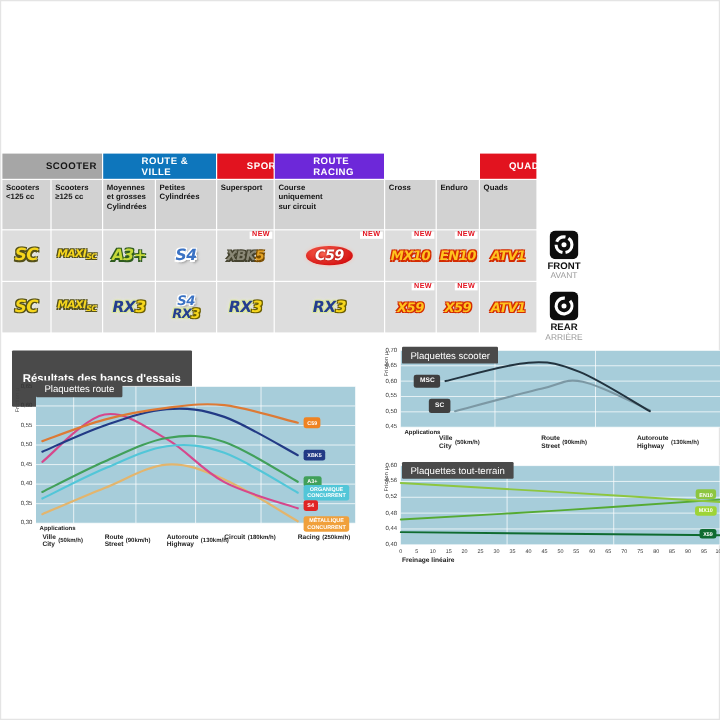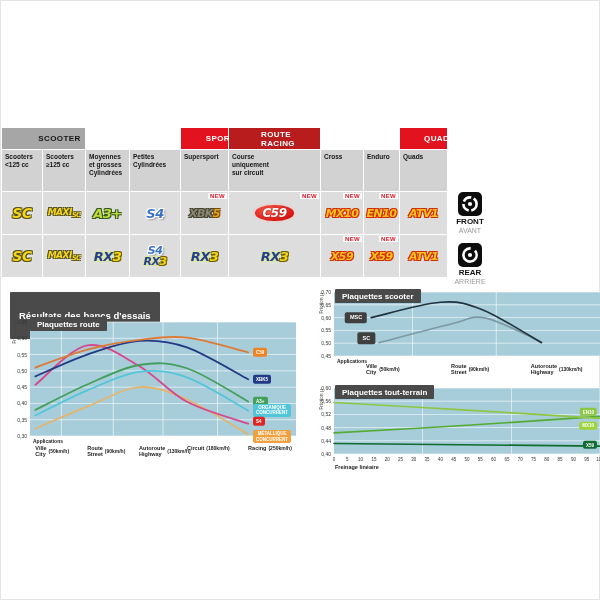--- a/index.html
+++ b/index.html
@@ -7,21 +7,21 @@
         font-family:"Liberation Sans","DejaVu Sans",sans-serif;box-shadow:inset 0 0 0 1px #e4e4e4;}
 
   
   .cmp-table{position:absolute;left:2px;top:128px;display:grid;
     grid-template-columns:40px 42px 43px 50px 47px 91px 42px 35px 47px;
     grid-template-rows:21px 41px 42px 42px;gap:1px;background:#fff;}
   .h{display:flex;align-items:center;justify-content:center;font-size:8px;font-weight:900;letter-spacing:.4px;padding-left:32px;}
   .h-scooter{grid-column:1/3;background:#a6a6a6;color:#151515;}
   .h-rv{grid-column:3/5;background:#0e76bc;color:#fff;}
   .h-sport{grid-column:5/6;background:#e2131f;color:#fff;}
-  .h-racing{grid-column:6/7;background:#b91c1c;color:#fff;}
+  .h-racing{grid-column:6/7;background:#6d28d9;color:#fff;}
   .h-tt{grid-column:7/9;background:#54a834;color:#fff;}
   .h-quads{grid-column:9/10;background:#e2131f;color:#fff;}
   .sh{background:#d2d2d2;font-size:6.5px;font-weight:700;color:#151515;padding:3px 3px;line-height:1.25;white-space:pre-line;}
   .lc{background:#dddddd;position:relative;display:flex;align-items:center;justify-content:center;}
   .lc.stack{flex-direction:column;gap:0;}
   .new{position:absolute;top:1px;right:1px;background:#fff;color:#e2131f;font-size:6px;font-weight:900;padding:0 2px;letter-spacing:.3px;}
   .lg{font-style:italic;font-weight:900;font-family:"DejaVu Sans",sans-serif;letter-spacing:-.5px;line-height:1;white-space:nowrap;}
   .lg-sc{font-size:14px;color:#f6d61c;text-shadow:-1px -1px 0 #55511b,1px -1px 0 #55511b,-1px 1px 0 #55511b,1px 1px 0 #55511b,0 0 4px #fffde0;}
   .lg-maxi{font-size:9px;}
   .lg-maxi .sub{font-size:6.5px;vertical-align:-2px;}
@@ -44,21 +44,21 @@
   .side .fr{font-size:7px;color:#9a9a9a;margin-top:1px;}
 
   
   .results-title{position:absolute;left:10px;top:292px;background:#4a4a4a;color:#fff;
                  font-size:9.5px;font-weight:700;padding:18px 9px;border-radius:1px;}
 
   .chart-panel{position:absolute;}
   #chart-route{left:10px;top:317px;width:292px;height:154px;}
   #chart-scooter{left:318px;top:287px;width:282px;height:96px;}
   #chart-tt{left:318px;top:383px;width:282px;height:96px;}
-  .chart-title{position:absolute;background:#4a4a4a;color:#fff;font-size:8px;font-weight:700;
+  .chart-title{position:absolute;background:#4a4a4a;color:#fff;font-size:8px;font-weight:400;
                padding:2.5px 7px;border-radius:1px;z-index:3;white-space:nowrap;}
   #chart-route .chart-title{left:20px;top:0px;}
   #chart-scooter .chart-title{left:17px;top:2px;}
   #chart-tt .chart-title{left:17px;top:2px;}
   .plot{position:absolute;background:#a7cdda;overflow:visible;}
   .plot svg{display:block;overflow:visible;}
   .ylab{position:absolute;font-size:4.5px;color:#444;writing-mode:vertical-rl;transform:rotate(180deg);letter-spacing:.2px;}
   #chart-route .ylab{left:2px;top:6px;}
   #chart-scooter .ylab{left:1px;top:6px;}
   #chart-tt .ylab{left:1px;top:6px;}
@@ -75,20 +75,21 @@
           line-height:1.2;white-space:nowrap;text-align:center;z-index:2;}
   .slabel.big{font-size:5.5px;padding:2.5px 5px;}
 </style>
 </head>
 <body>
 
 <div class="page">
 
   <div class="cmp-table">
     <div class="h h-scooter">SCOOTER</div>
+    <div class="h h-rv">ROUTE &amp; VILLE</div>
     <div class="h h-sport">SPORT</div>
     <div class="h h-racing">ROUTE RACING</div>
     <div class="h h-quads">QUADS</div>
 
     <div class="sh">Scooters
 &lt;125 cc</div>
     <div class="sh">Scooters
 ≥125 cc</div>
     <div class="sh">Moyennes
 et grosses

